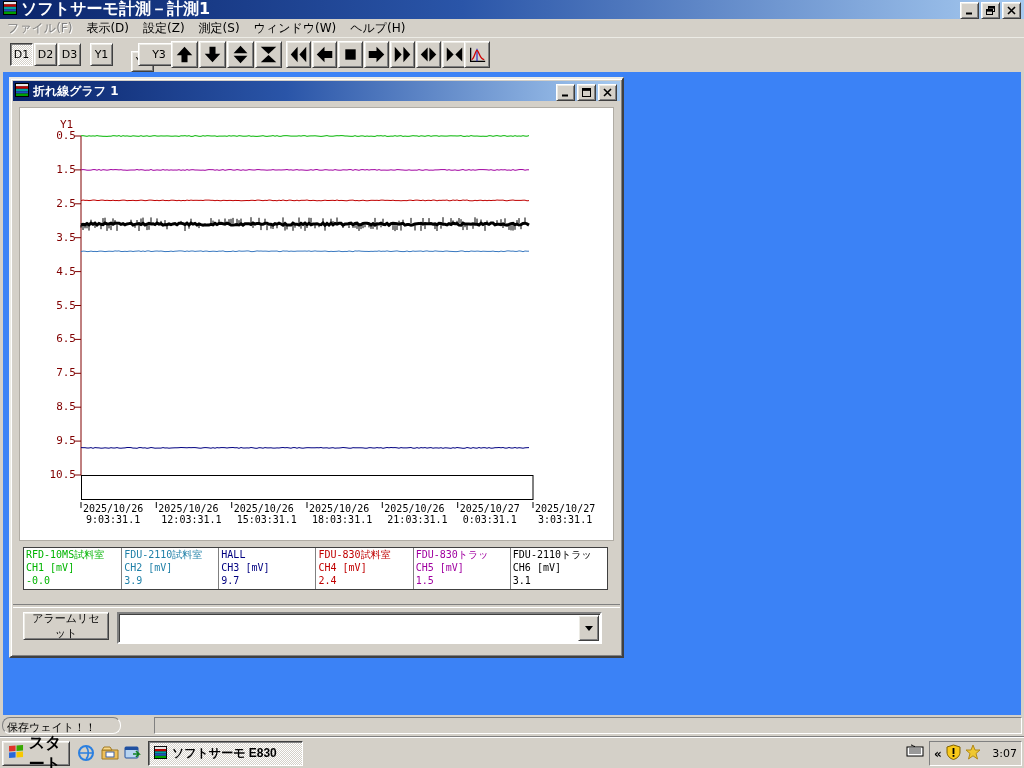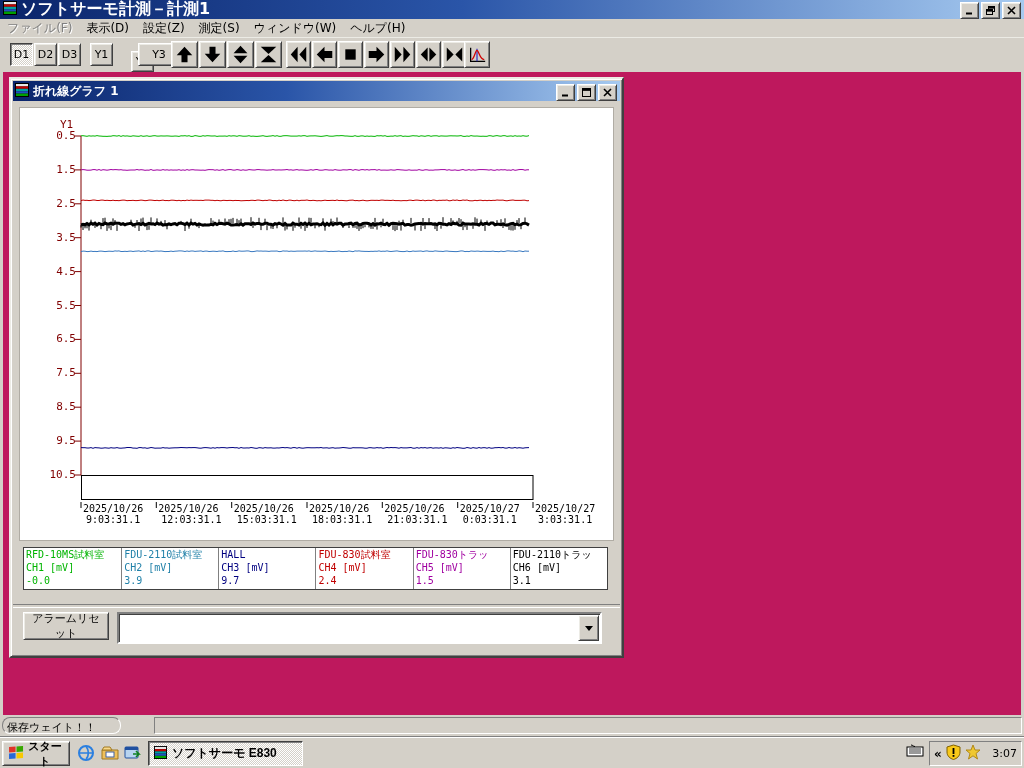--- a/index.html
+++ b/index.html
@@ -22,21 +22,21 @@
   #menubar{position:absolute;left:0;top:19px;width:1024px;height:18px;background:#d4d0c8;
     display:flex;align-items:center;border-bottom:1px solid #fff;}
   .menu-item{padding:2px 7px;white-space:nowrap;}
   .menu-item.disabled{color:#808080;text-shadow:1px 1px 0 #fff;}
   #toolbar{position:absolute;left:0;top:37px;width:1024px;height:34px;background:#d4d0c8;
     border-top:1px solid #ecebe5;border-bottom:1px solid #808080;}
   .tbtn{position:absolute;display:flex;align-items:center;justify-content:center;
     font-size:11px;font-family:"DejaVu Sans",sans-serif;}
   .tbtn svg{display:block;}
   
-  #mdi{position:absolute;left:0;top:72px;width:1018px;height:643px;background:#be185d;
+  #mdi{position:absolute;left:0;top:72px;width:1018px;height:643px;background:#3b82f6;
     border-left:3px solid #d4d0c8;border-right:3px solid #d4d0c8;}
   
   #gwin{position:absolute;left:6px;top:5px;width:611px;height:577px;background:#d4d0c8;
     border:2px solid;border-color:#ecebe5 #404040 #404040 #ecebe5;
     box-shadow:inset 1px 1px 0 #fff, inset -1px -1px 0 #808080;}
   #gwin-title{position:absolute;left:2px;top:2px;right:2px;height:20px;
     background:linear-gradient(90deg,#0a246a 0%,#2a55a8 45%,#a6caf0 100%);
     display:flex;align-items:center;padding-left:2px;box-sizing:border-box;}
   #gwin-title .title{color:#fff;font-weight:bold;font-size:12px;margin-left:4px;}
   #gwin-body{position:absolute;left:2px;top:22px;right:2px;bottom:2px;background:#d4d0c8;}
@@ -66,21 +66,21 @@
   #combo-drop{position:absolute;right:1px;top:1px;width:19px;bottom:1px;
     display:flex;align-items:center;justify-content:center;}
   .down-tri{width:0;height:0;border-left:4px solid transparent;border-right:4px solid transparent;
     border-top:5px solid #000;}
   
   #statusbar{position:absolute;left:0;top:715px;width:1024px;height:22px;background:#d4d0c8;}
   .spanel{position:absolute;top:2px;height:17px;font-size:11px;padding:2px 4px;box-sizing:border-box;white-space:nowrap;}
   #taskbar{position:absolute;left:0;top:737px;width:1024px;height:31px;background:#d4d0c8;
     border-top:1px solid #fff;box-shadow:0 -1px 0 #808080;}
   #start-btn{position:absolute;left:2px;top:3px;width:68px;height:25px;display:flex;
-    align-items:center;justify-content:flex-start;gap:3px;font-weight:bold;font-size:11px;}
+    align-items:center;justify-content:flex-start;gap:3px;font-weight:bold;font-size:16px;}
   .ql{position:absolute;top:5px;width:20px;height:20px;display:flex;align-items:center;justify-content:center;}
   #task-btn{position:absolute;left:148px;top:3px;width:155px;height:25px;display:flex;
     align-items:center;gap:5px;padding-left:5px;box-sizing:border-box;font-weight:bold;font-size:12px;}
   #tray{position:absolute;right:2px;top:3px;width:93px;height:25px;display:flex;
     align-items:center;gap:4px;padding:0 4px;box-sizing:border-box;}
   #tray .clock{margin-left:auto;font-size:11px;}
   #kbd-wrap{position:absolute;right:100px;top:6px;}
 </style>
 </head>
 <body>

